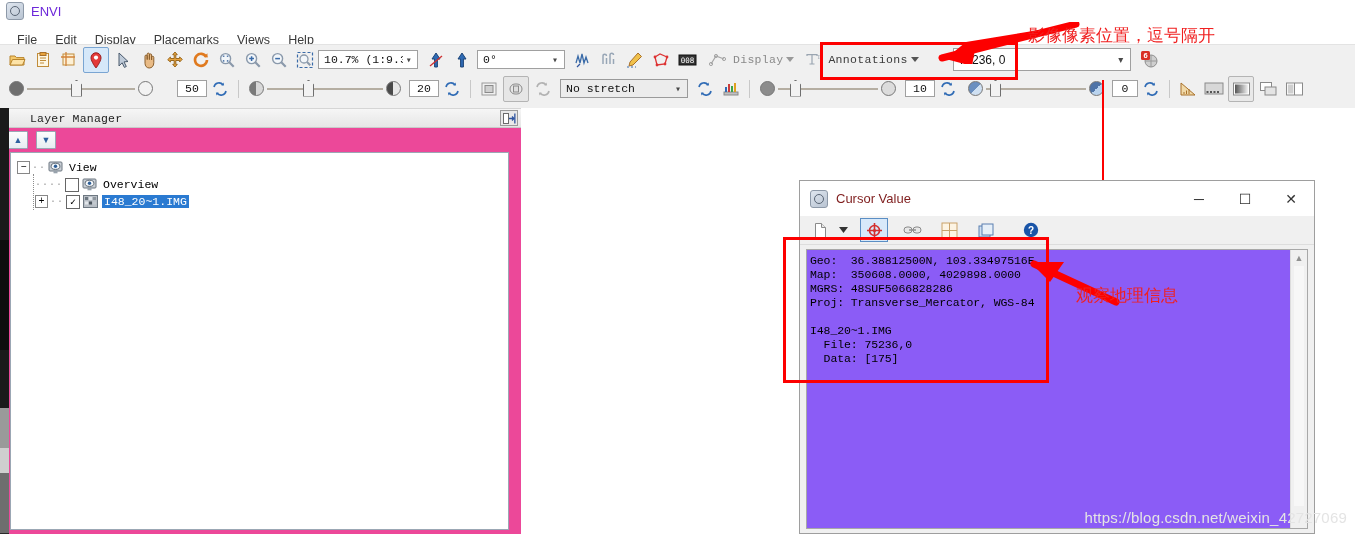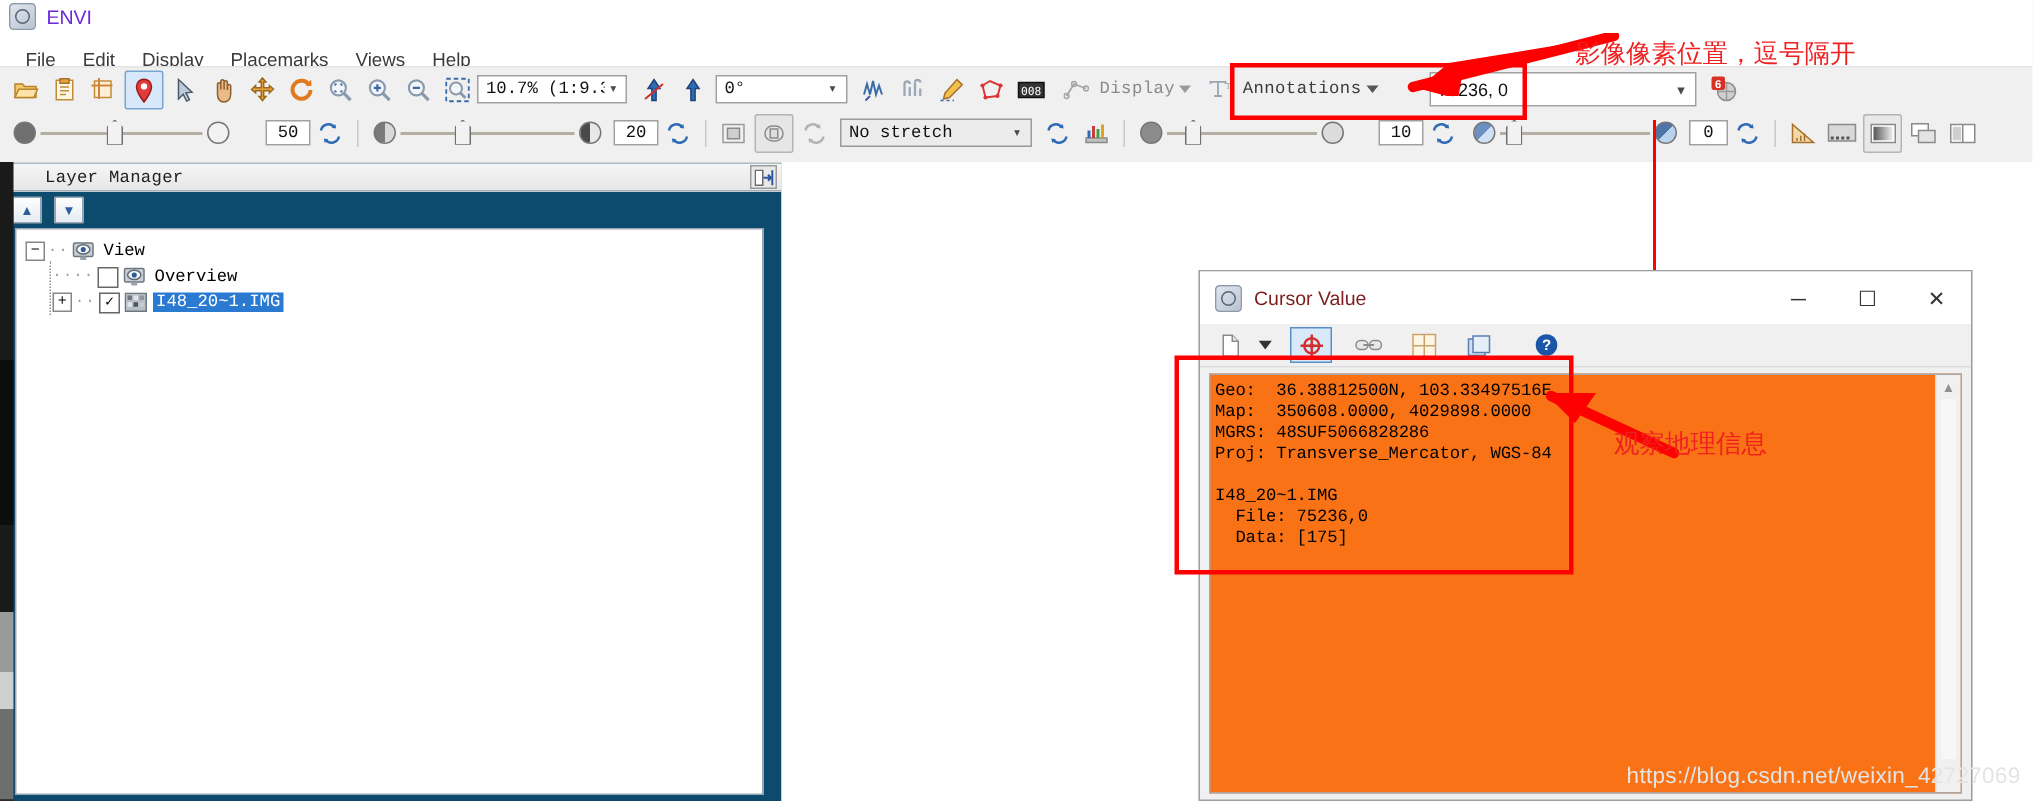--- a/index.html
+++ b/index.html
@@ -181,21 +181,21 @@
     border: 1px solid #6f6f6f;
     clip-path: polygon(0 30%, 50% 0, 100% 30%, 100% 100%, 0 100%);
   }
 
   
   #layer-manager {
     position: absolute;
     left: 0; top: 108px;
     width: 521px;
     height: 426px;
-    background: #0c4a6e;
+    background: #ec4899;
     box-sizing: border-box;
   }
   #lm-header {
     height: 18px;
     background: linear-gradient(#f6f6f6, #e6e6e6);
     border-top: 1px solid #d5d5d5;
     border-bottom: 1px solid #c9c9c9;
     display: flex;
     align-items: center;
     justify-content: space-between;
@@ -366,21 +366,21 @@
     position: relative;
   }
   .cwt-btn.sel {
     border: 1px solid #5b8ec4;
     background: #d8e9fa;
   }
   #cw-body {
     position: absolute;
     left: 6px; top: 68px;
     right: 6px; bottom: 4px;
-    background: #f97316;
+    background: #8b5cf6;
     border: 1px solid #a8a8a8;
     box-sizing: border-box;
   }
   #cw-text {
     position: absolute;
     left: 3px; top: 4px;
     right: 20px;
     font-family: "Liberation Mono", monospace;
     font-size: 11.5px;
     line-height: 14px;
@@ -417,21 +417,21 @@
   #red-box-pixel { left: 820px; top: 42px; width: 198px; height: 38px; }
   #red-box-cursor { left: 783px; top: 237px; width: 266px; height: 146px; }
 
   .red-text {
     position: absolute;
     color: #f02020;
     font-size: 17px;
     font-family: "DejaVu Sans", sans-serif;
     white-space: nowrap;
   }
-  #red-text-1 { left: 1028px; top: 24px; margin-left: 22px; }
+  #red-text-1 { left: 1028px; top: 24px; }
   #red-text-2 { left: 1076px; top: 284px; }
 
   .red-line {
     position: absolute;
     background: #fd0000;
   }
   #vline-connector { left: 1102px; top: 80px; width: 2px; height: 100px; }
 
   .arrow-svg { position: absolute; pointer-events: none; }
 
@@ -706,21 +706,21 @@
     </div>
     <div class="tb-sep"></div>
 
     <div class="slider">
       <span class="knob-circ" style="background:#8c8c8c"></span>
       <span class="track" style="width:100px">
         <span class="handle" style="left:12px"></span>
       </span>
       <span class="knob-circ" style="background:#dcdcdc"></span>
     </div>
-    <div class="numbox" style="margin-left:18px">10</div>
+    <div class="numbox" style="margin-left:4px">10</div>
     <div class="tb-btn">
       <svg width="16" height="14" viewBox="0 0 16 14">
           <path d="M2 5a5 5 0 0 1 9-2M14 9a5 5 0 0 1-9 2" fill="none" stroke="#2f6bb5" stroke-width="1.6"></path>
           <path d="M11.5 0.6l.6 3-3-.4zM4.5 13.4l-.6-3 3 .4z" fill="#2f6bb5"></path>
         </svg>
     </div>
 
     <div class="slider" style="margin-left:4px">
       <span class="knob-circ" style="background:linear-gradient(135deg,#6a8fc0 50%,#cfe0f2 50%)"></span>
       <span class="track" style="width:100px">

